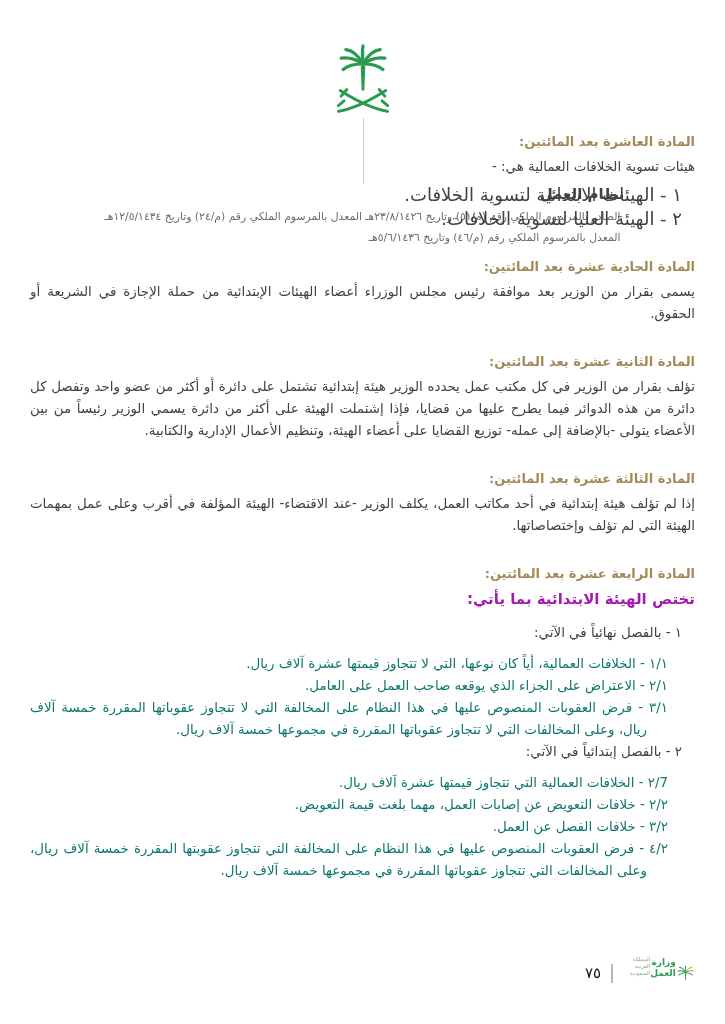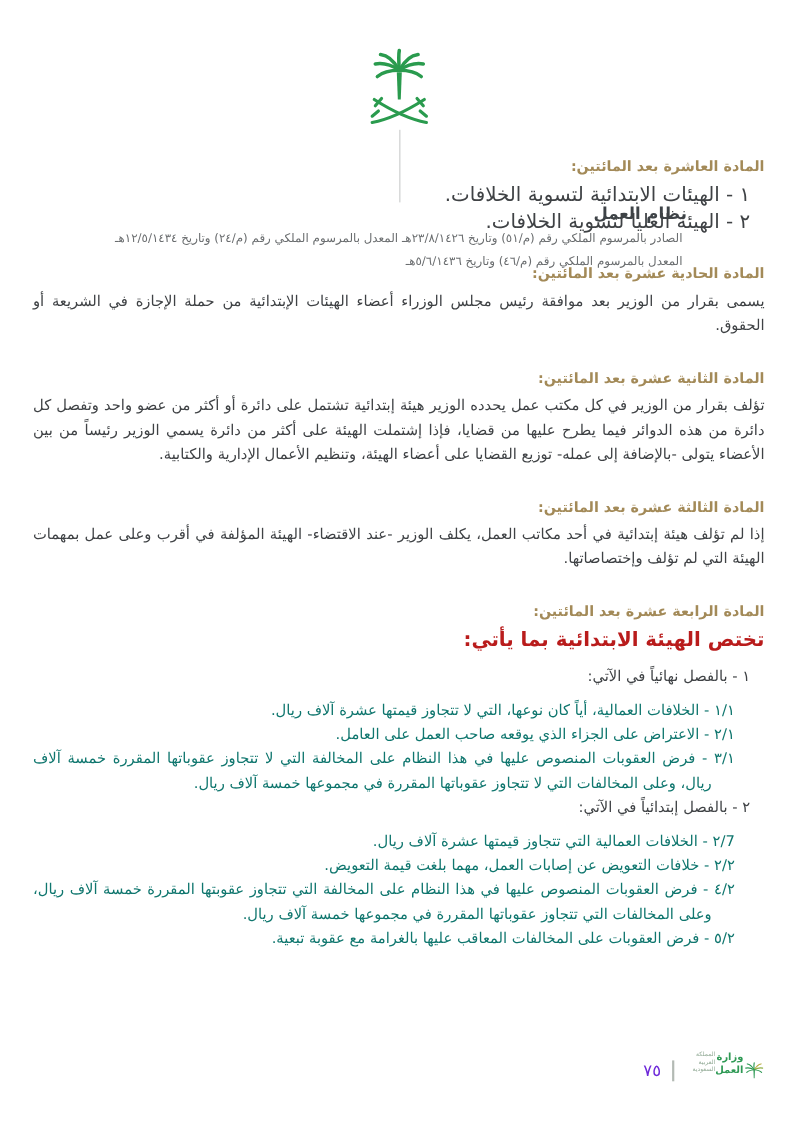--- a/index.html
+++ b/index.html
@@ -15,21 +15,21 @@
   .doc-header{
     position:absolute;top:42px;right:30px;left:30px;height:78px;
     display:flex;flex-direction:column;align-items:center;
   }
   .emblem-box{width:62px;height:76px;flex:0 0 auto;display:flex;align-items:center;justify-content:center;}
   .header-divider{width:1px;height:66px;background:#c9cbcb;margin:0 12px 0 14px;flex:0 0 auto;}
   .header-titles{flex:1 1 auto;text-align:right;}
   .doc-title{font-size:15px;font-weight:bold;color:#3e4347;line-height:20px;margin:0 0 3px 0;}
   .doc-sub{font-size:10.8px;color:#6a6d6f;line-height:17px;margin:4px;}
   
-  .doc-body{position:absolute;top:142px;right:30px;left:30px;}
+  .doc-body{position:absolute;top:132px;right:30px;left:30px;}
   .section{margin:0 0 27px 0;}
   .article-heading{
     font-size:13px;font-weight:bold;color:#a38a58;line-height:19px;margin:0 0 5px 0;text-align:right;
   }
   .para{
     font-size:13.4px;color:#3f4245;line-height:22px;margin:0;
     text-align:justify;
   }
   .items{margin-top:6px;}
   .item-l1{
@@ -39,34 +39,34 @@
   .group{}
   .group-label{
     font-size:13.4px;color:#3f4245;line-height:22px;margin:0 0 9px 0;
     padding-right:13px;text-align:right;
   }
   .subitem{
     font-size:13.4px;color:#0f766e;line-height:22px;margin:0;
     padding-right:48px;text-indent:-21px;text-align:justify;
   }
   .bold-sub{
-    font-size:18px;font-weight:bold;color:#b91c1c;line-height:22px;
+    font-size:15px;font-weight:bold;color:#a21caf;line-height:22px;
     margin:0 0 12px 0;text-align:right;
   }
   .mt-sub{margin-top:2px;}
   
   .doc-footer{
     position:absolute;bottom:18px;left:30px;right:30px;height:66px;
     display:flex;flex-direction:row;align-items:center;justify-content:flex-start;
   }
   .ministry-logo{display:flex;flex-direction:row;align-items:flex-start;width:72px;flex:0 0 auto;}
   .ministry-name{font-size:9px;font-weight:bold;color:#2f9a55;line-height:11px;margin-top:1px;}
   .ministry-sub{font-size:5.5px;color:#8fa893;line-height:7px;letter-spacing:.3px;}
   .footer-bar{width:2px;height:19px;background:#b3bab4;margin:0 10px;flex:0 0 auto;}
-  .page-number{font-size:15px;color:#6d28d9;font-weight:500;flex:0 0 auto;direction:ltr;font-family:Liberation Serif, serif;}
+  .page-number{font-size:15px;color:#0f172a;font-weight:500;flex:0 0 auto;direction:ltr;font-family:Liberation Serif, serif;}
 </style>
 </head>
 <body>
 
 <div class="page">
 
   <div class="doc-header">
     <div class="emblem-box">
       <svg width="58" height="74" viewBox="0 0 60 78">
         <g fill="none" stroke="#2a9b4e" stroke-width="3.4" stroke-linecap="round">
@@ -98,20 +98,21 @@
       <p class="doc-title">نظام العمل</p>
       <p class="doc-sub">الصادر بالمرسوم الملكي رقم (م/٥١) وتاريخ ٢٣/٨/١٤٢٦هـ المعدل بالمرسوم الملكي رقم (م/٢٤) وتاريخ ١٢/٥/١٤٣٤هـ</p>
       <p class="doc-sub">المعدل بالمرسوم الملكي رقم (م/٤٦) وتاريخ ٥/٦/١٤٣٦هـ</p>
     </div>
   </div>
 
   <div class="doc-body">
 
     <div class="section">
       <p class="article-heading">المادة العاشرة بعد المائتين:</p>
+      <p class="para">هيئات تسوية الخلافات العمالية هي: -</p>
       <div class="items">
         <p class="item-l1">١ - الهيئات الابتدائية لتسوية الخلافات.</p>
         <p class="item-l1">٢ - الهيئة العليا لتسوية الخلافات.</p>
       </div>
     </div>
 
     <div class="section">
       <p class="article-heading">المادة الحادية عشرة بعد المائتين:</p>
       <p class="para">يسمى بقرار من الوزير بعد موافقة رئيس مجلس الوزراء أعضاء الهيئات الإبتدائية من حملة الإجازة في الشريعة أو الحقوق.</p>
     </div>
@@ -134,22 +135,22 @@
         <p class="group-label">١ - بالفصل نهائياً في الآتي:</p>
         <p class="subitem">١/١ - الخلافات العمالية، أياً كان نوعها، التي لا تتجاوز قيمتها عشرة آلاف ريال.</p>
         <p class="subitem">٢/١ - الاعتراض على الجزاء الذي يوقعه صاحب العمل على العامل.</p>
         <p class="subitem">٣/١ - فرض العقوبات المنصوص عليها في هذا النظام على المخالفة التي لا تتجاوز عقوباتها المقررة خمسة آلاف ريال، وعلى المخالفات التي لا تتجاوز عقوباتها المقررة في مجموعها خمسة آلاف ريال.</p>
       </div>
 
       <div class="group">
         <p class="group-label">٢ - بالفصل إبتدائياً في الآتي:</p>
         <p class="subitem">7/٢ - الخلافات العمالية التي تتجاوز قيمتها عشرة آلاف ريال.</p>
         <p class="subitem">٢/٢ - خلافات التعويض عن إصابات العمل، مهما بلغت قيمة التعويض.</p>
+        <p class="subitem">٣/٢ - خلافات الفصل عن العمل.</p>
         <p class="subitem">٤/٢ - فرض العقوبات المنصوص عليها في هذا النظام على المخالفة التي تتجاوز عقوبتها المقررة خمسة آلاف ريال، وعلى المخالفات التي تتجاوز عقوباتها المقررة في مجموعها خمسة آلاف ريال.</p>
-        <p class="subitem">٥/٢ - فرض العقوبات على المخالفات المعاقب عليها بالغرامة مع عقوبة تبعية.</p>
       </div>
     </div>
 
   </div>
 
   <div class="doc-footer">
     <div class="ministry-logo">
       <svg width="40" height="34" viewBox="0 0 40 34">
         <g fill="none" stroke-width="2.2" stroke-linecap="round">
           <path d="M20 16 Q19 7 20 3" stroke="#2f9a55"></path>

